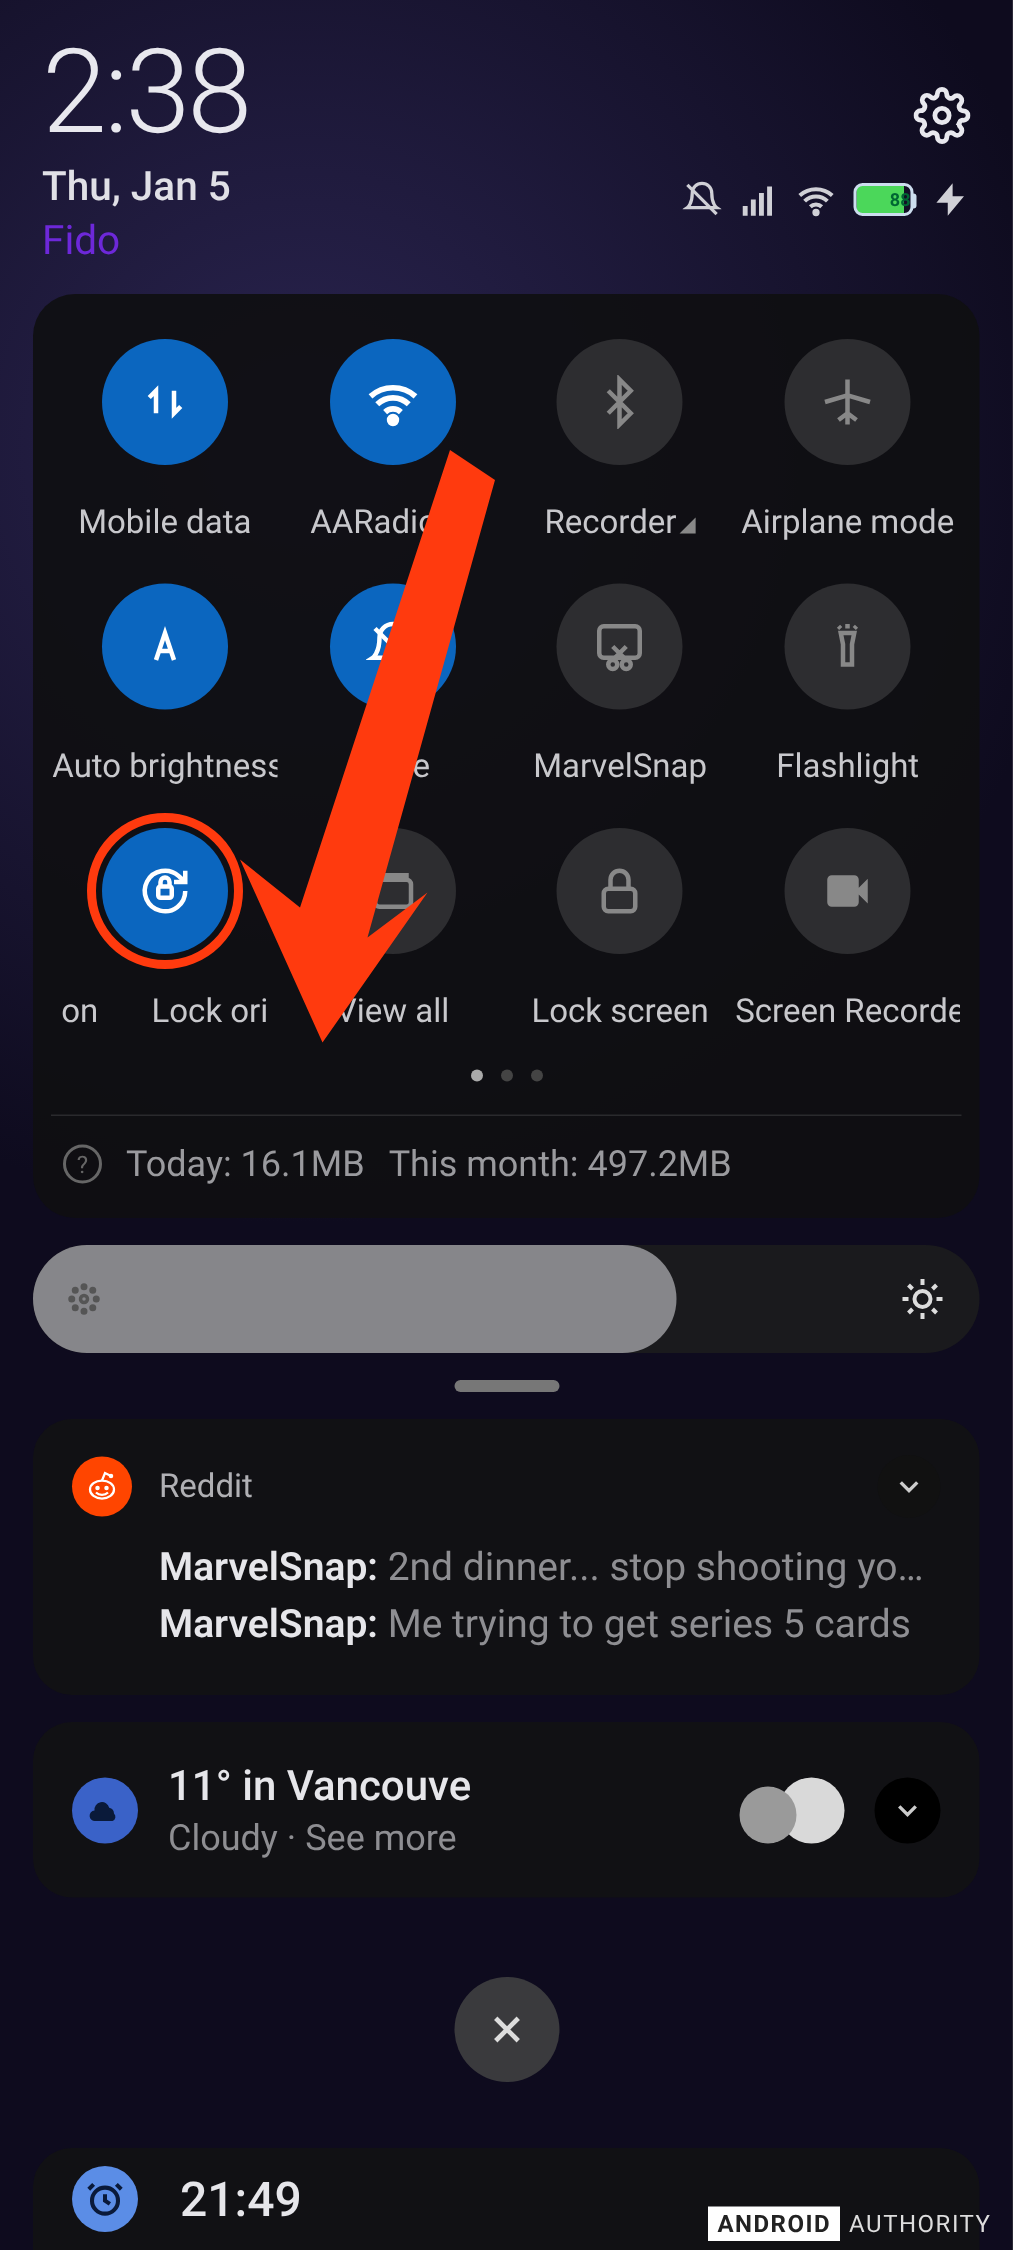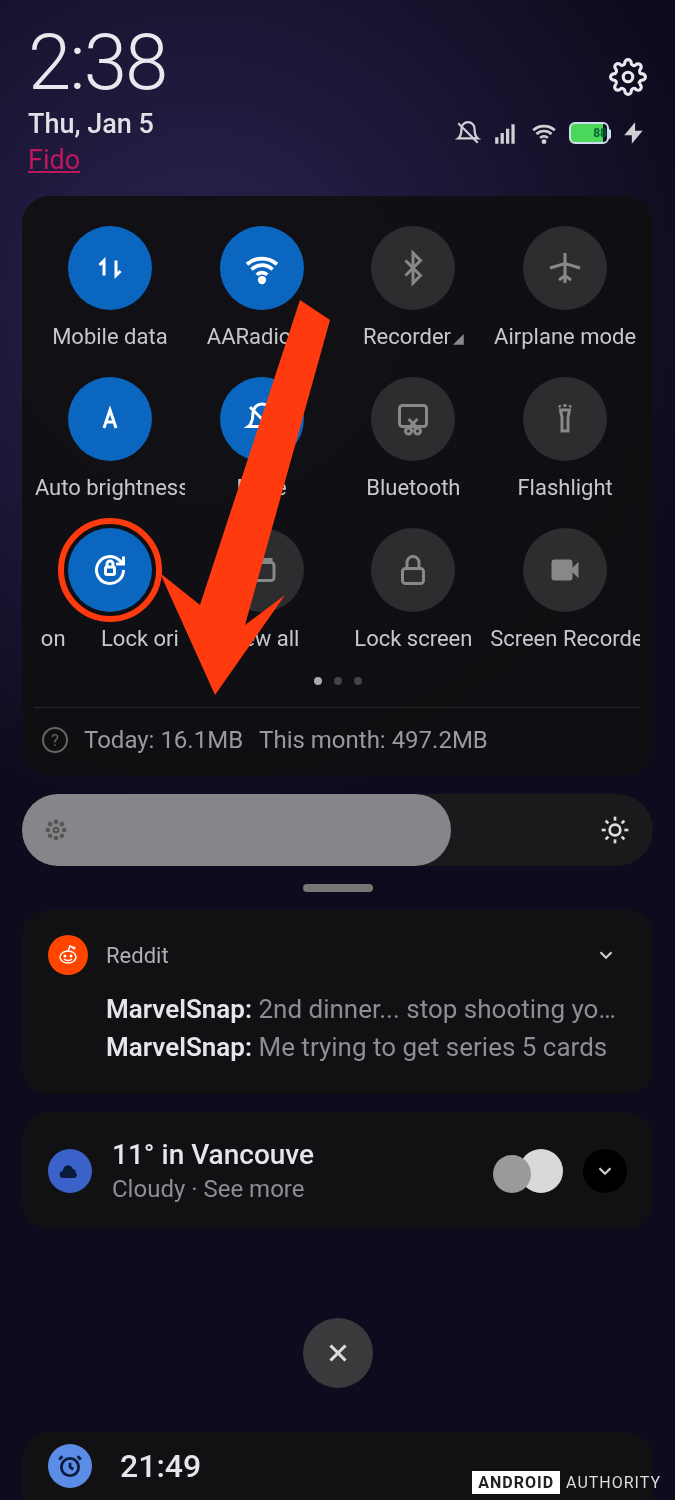--- a/index.html
+++ b/index.html
@@ -8,36 +8,36 @@
     background: radial-gradient(circle at 30% 20%, #2a2450 0%, #0e0b1e 40%),
                 radial-gradient(circle at 70% 60%, #3a2040 0%, #0a0814 50%),
                 linear-gradient(150deg, #0d0b1e 0%, #1a1530 30%, #302040 50%, #1a0f20 70%, #080610 100%);
     position: relative;
     color: #eee;
   }
 
   .topbar { padding: 28px 28px 10px 28px; display: flex; justify-content: space-between; align-items: flex-start; }
   .time { font-size: 78px; font-weight: 300; color: #e8e8ee; letter-spacing: -2px; line-height: 0.9; }
   .date { font-size: 27px; font-weight: 500; color: #e0e0e6; margin-top: 10px; }
-  .carrier { font-size: 27px; color: #be185d; margin-top: 4px; text-decoration: underline; }
+  .carrier { font-size: 27px; color: #6d28d9; margin-top: 4px; }
   .top-right { display: flex; flex-direction: column; align-items: flex-end; gap: 20px; padding-top: 30px; }
   .status-icons { display: flex; align-items: center; gap: 12px; }
   .status-icons svg { width: 26px; height: 26px; }
   .battery-pill { display:inline-flex; align-items:center; border:2px solid #cde; border-radius:6px; height:22px; width:40px; position:relative; background:linear-gradient(to right, #4bd75a 0%, #4bd75a 88%, transparent 88%); }
   .battery-pill::after { content:""; position:absolute; right:-4px; top:5px; width:3px; height:10px; background:#cde; border-radius:0 2px 2px 0;}
   .battery-txt { font-size:12px; font-weight:700; color:#063; width:100%; text-align:right; position:relative; z-index:1;}
 
   .panel {
     margin: 10px 22px 0 22px;
     background: rgba(15,15,17,0.92);
     border-radius: 28px;
     padding: 30px 12px 22px 12px;
   }
   .tiles { display: grid; grid-template-columns: repeat(4, 1fr); gap: 28px 0; }
-  .tile { display: flex; flex-direction: column; align-items: center; gap: 14px; }
+  .tile { display: flex; flex-direction: column; align-items: center; gap: 26px; }
   .tile-ico { width: 84px; height: 84px; border-radius: 50%; display:flex; align-items:center; justify-content:center; }
   .tile-on { background: #0b66bf; }
   .tile-off { background: #2d2d30; }
   .tile-ico svg { width: 36px; height: 36px; }
   .tile-label { font-size: 22px; color: #c8c8cc; white-space: nowrap; max-width: 150px; overflow:hidden; }
   .tile-label .tri { font-size: 14px; vertical-align: middle; color:#888; margin-left:2px; }
 
   .highlight-ring { position: relative; }
   .highlight-ring::before {
     content:""; position:absolute; inset:-10px; border:6px solid #ff3a0e; border-radius:50%;
@@ -184,21 +184,21 @@
       </div>
       <div class="tile">
         <div class="tile-ico tile-off">
           <svg viewBox="0 0 24 24" fill="none" stroke="#888" stroke-width="2">
             <rect x="3" y="3" width="18" height="14" rx="2"></rect>
             <circle cx="9" cy="20" r="2"></circle>
             <circle cx="15" cy="20" r="2"></circle>
             <path d="M9 18l6-6M15 18l-6-6"></path>
           </svg>
         </div>
-        <div class="tile-label"><span>Bluetooth</span></div>
+        <div class="tile-label"><span>MarvelSnap</span></div>
       </div>
       <div class="tile">
         <div class="tile-ico tile-off">
           <svg viewBox="0 0 24 24" fill="none" stroke="#888" stroke-width="2">
             <path d="M9 6h6l-1 5v9h-4v-9zM12 2v2M8 3l1 1M16 3l-1 1"></path>
           </svg>
         </div>
         <div class="tile-label"><span>Flashlight</span></div>
       </div>
       <div class="tile">

